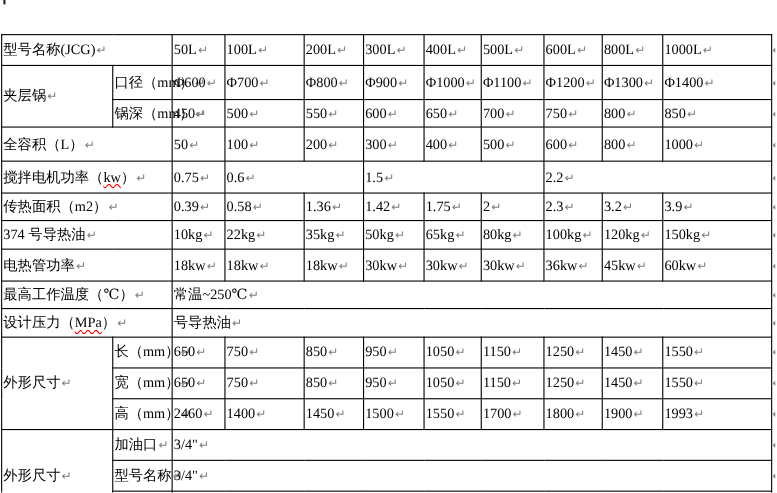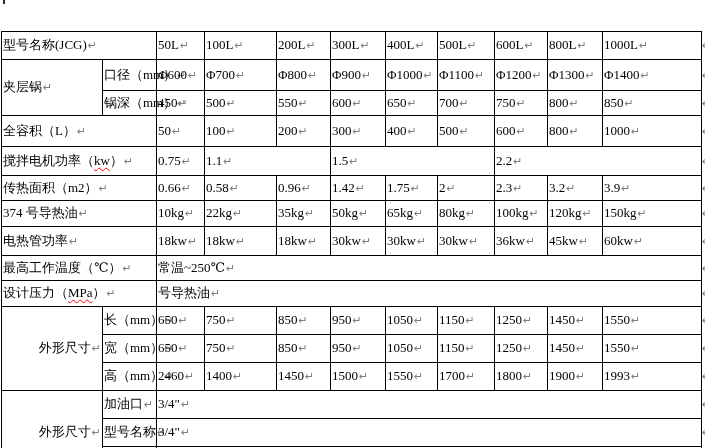--- a/index.html
+++ b/index.html
@@ -5,21 +5,21 @@
   html,body{margin:0;padding:0;background:#fff;}
   .page{position:relative;width:706px;height:448px;background:#fff;overflow:hidden;
         font-family:"Liberation Serif","DejaVu Serif",serif;color:#000;}
   table{border-collapse:collapse;table-layout:fixed;position:absolute;left:1px;top:3px;
         width:704px;font-size:13px;line-height:1.1;margin-top:28px;}
   td{border:1px solid #000;padding:0 1px;vertical-align:middle;white-space:nowrap;overflow:visible;}
   td.c::after{content:"↵";color:#7d7d7d;font-size:11px;padding-left:1px;
               font-family:"DejaVu Sans",sans-serif;}
   td.g{border:0;padding:0;overflow:hidden;}
   td.g::after{content:"↵";color:#7d7d7d;font-size:11px;font-family:"DejaVu Sans",sans-serif;}
-  .grpc{text-align:right;}
+  .grpc{text-align:left;}
   .sq{text-decoration:underline wavy #ff0000 1px;text-underline-offset:2px;}
   .artifact{position:absolute;left:3px;top:0;width:2px;height:4px;background:#2a2a2a;}
 </style>
 </head>
 <body>
 
 <div class="page">
   <div class="artifact"></div>
 
   <table>
@@ -92,31 +92,31 @@
       <td class="c"><span>500</span></td>
       <td class="c"><span>600</span></td>
       <td class="c"><span>800</span></td>
       <td class="c"><span>1000</span></td>
       <td class="g"></td>
     </tr>
 
     <tr style="height:29px">
       <td class="c" colspan="2"><span>搅拌电机功率（</span><span class="sq">kw</span><span>）</span></td>
       <td class="c"><span>0.75</span></td>
-      <td class="c" colspan="2"><span>1.1</span></td>
+      <td class="c" colspan="2"><span>0.6</span></td>
       <td class="c" colspan="3"><span>1.5</span></td>
       <td class="c" colspan="3"><span>2.2</span></td>
       <td class="g"></td>
     </tr>
 
     <tr style="height:25px">
       <td class="c" colspan="2"><span>传热面积（m2）</span></td>
-      <td class="c"><span>0.66</span></td>
+      <td class="c"><span>0.39</span></td>
       <td class="c"><span>0.58</span></td>
-      <td class="c"><span>0.96</span></td>
+      <td class="c"><span>1.36</span></td>
       <td class="c"><span>1.42</span></td>
       <td class="c"><span>1.75</span></td>
       <td class="c"><span>2</span></td>
       <td class="c"><span>2.3</span></td>
       <td class="c"><span>3.2</span></td>
       <td class="c"><span>3.9</span></td>
       <td class="g"></td>
     </tr>
 
     <tr style="height:26px">

